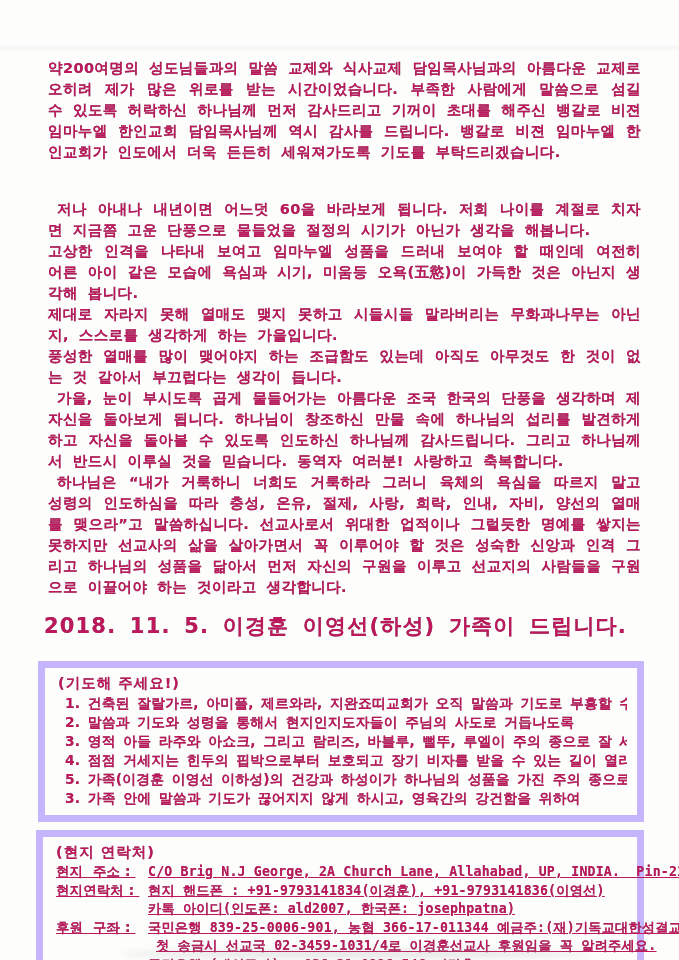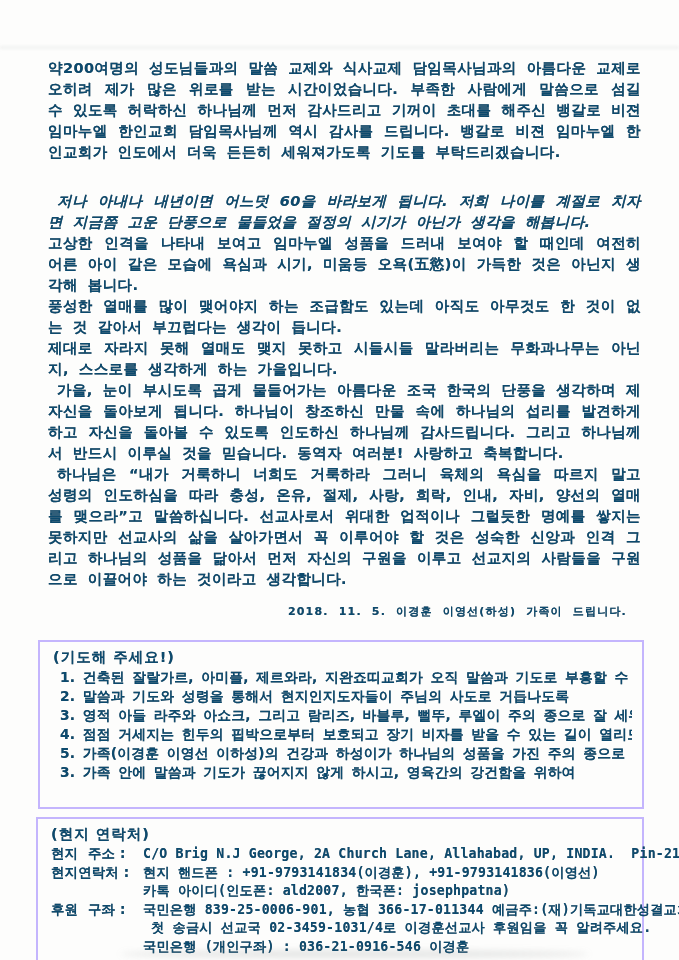--- a/index.html
+++ b/index.html
@@ -6,52 +6,52 @@
   body {
     width: 679px; height: 960px;
     background: #f6f7f7;
     font-family: "DejaVu Sans", sans-serif;
     overflow: hidden;
   }
   .page {
     position: relative;
     width: 679px; height: 960px;
     background: #fdfdfc;
-    color: #0c4a6e;
+    color: #be185d;
     overflow: hidden;
   }
   
   .body-text {
     padding: 58px 38px 0 48px;
     font-size: 14.5px;
     line-height: 21px;
     font-weight: 600;
     letter-spacing: 0.4px;
     word-spacing: 4.5px;
     text-align: justify;
     text-shadow: 0 0 0.5px rgba(20,20,25,0.55);
   }
   .para { margin: 0; }
-  .para.gap { margin-top: 28px; font-style: italic; }
+  .para.gap { margin-top: 36px; }
   .para.indent { text-indent: 9px; }
   
   .signature {
     margin: 14px 52px 0 0;
     text-align: right;
-    font-size: 11px;
+    font-size: 21px;
     font-weight: 700;
     letter-spacing: 1.2px;
     word-spacing: 5px;
     text-shadow: 0 0 0.5px rgba(20,20,25,0.55);
   }
   
   .box {
     margin: 21px 35px 0 38px;
-    border: 2px solid #c4b5fd;
-    padding: 5px 10px 25px 13px;
+    border: 7px solid #c4b5fd;
+    padding: 5px 10px 7px 13px;
     background: #fdfdfc;
     text-shadow: 0 0 0.4px rgba(20,20,25,0.5);
   }
   .box.contact { margin-top: 8px; margin-left: 36px; }
   .box-title {
     font-weight: 700;
     font-size: 14.5px;
     line-height: 21px;
     letter-spacing: 1px;
   }
@@ -64,20 +64,21 @@
     padding-left: 7px;
     white-space: nowrap;
     overflow: hidden;
   }
   .contact-row {
     display: flex;
     font-size: 13.4px;
     line-height: 18.6px;
     font-weight: 600;
     letter-spacing: 0.2px;
+    text-decoration: underline;
   }
   .contact-label {
     flex: none;
     width: 92px;
     white-space: pre;
   }
   .contact-value {
     white-space: pre;
     font-family: "DejaVu Sans Mono", "DejaVu Sans", monospace, sans-serif;
     font-size: 13.2px;
@@ -104,22 +105,22 @@
 <body>
 
 <div class="page">
 
   <div class="smudge-top"></div>
 
   <div class="body-text">
     <p class="para">약200여명의 성도님들과의 말씀 교제와 식사교제 담임목사님과의 아름다운 교제로 오히려 제가 많은 위로를 받는 시간이었습니다. 부족한 사람에게 말씀으로 섬길 수 있도록 허락하신 하나님께 먼저 감사드리고 기꺼이 초대를 해주신 뱅갈로 비젼임마누엘 한인교회 담임목사님께 역시 감사를 드립니다. 뱅갈로 비젼 임마누엘 한인교회가 인도에서 더욱 든든히 세워져가도록 기도를 부탁드리겠습니다.</p>
     <p class="para gap indent">저나 아내나 내년이면 어느덧 60을 바라보게 됩니다. 저희 나이를 계절로 치자면 지금쯤 고운 단풍으로 물들었을 절정의 시기가 아닌가 생각을 해봅니다.</p>
     <p class="para">고상한 인격을 나타내 보여고 임마누엘 성품을 드러내 보여야 할 때인데 여전히 어른 아이 같은 모습에 욕심과 시기, 미움등 오욕(五慾)이 가득한 것은 아닌지 생각해 봅니다.</p>
+    <p class="para">제대로 자라지 못해 열매도 맺지 못하고 시들시들 말라버리는 무화과나무는 아닌지, 스스로를 생각하게 하는 가을입니다.</p>
     <p class="para">풍성한 열매를 많이 맺어야지 하는 조급함도 있는데 아직도 아무것도 한 것이 없는 것 같아서 부끄럽다는 생각이 듭니다.</p>
-    <p class="para">제대로 자라지 못해 열매도 맺지 못하고 시들시들 말라버리는 무화과나무는 아닌지, 스스로를 생각하게 하는 가을입니다.</p>
     <p class="para indent">가을, 눈이 부시도록 곱게 물들어가는 아름다운 조국 한국의 단풍을 생각하며 제 자신을 돌아보게 됩니다.  하나님이 창조하신 만물 속에 하나님의 섭리를 발견하게 하고 자신을 돌아볼 수 있도록 인도하신 하나님께 감사드립니다. 그리고 하나님께서 반드시 이루실 것을 믿습니다.  동역자 여러분! 사랑하고 축복합니다.</p>
     <p class="para indent">하나님은 “내가 거룩하니 너희도 거룩하라 그러니 육체의 욕심을 따르지 말고 성령의 인도하심을 따라 충성, 온유, 절제, 사랑, 희락, 인내, 자비, 양선의 열매를 맺으라”고 말씀하십니다. 선교사로서 위대한 업적이나 그럴듯한 명예를 쌓지는 못하지만 선교사의 삶을 살아가면서 꼭 이루어야 할 것은 성숙한 신앙과 인격 그리고 하나님의 성품을 닮아서 먼저 자신의 구원을 이루고 선교지의 사람들을 구원으로 이끌어야 하는 것이라고 생각합니다.</p>
   </div>
 
   <div class="signature">2018. 11. 5.  이경훈 이영선(하성) 가족이 드립니다.</div>
 
   <div class="box prayer">
     <div class="box-title">(기도해 주세요!)</div>
     <div class="prayer-item">1. 건축된 잘랄가르, 아미플, 제르와라, 지완죠띠교회가 오직 말씀과 기도로 부흥할 수 있도록</div>
     <div class="prayer-item">2. 말씀과 기도와 성령을 통해서 현지인지도자들이 주님의 사도로 거듭나도록</div>

